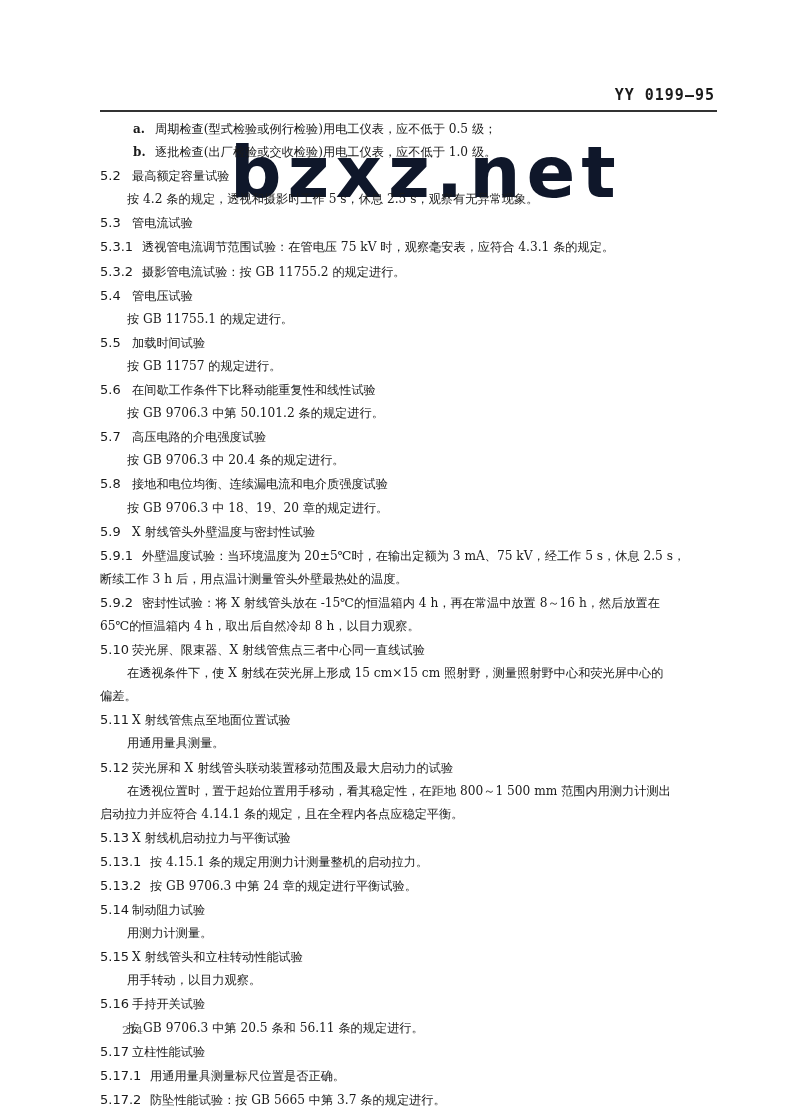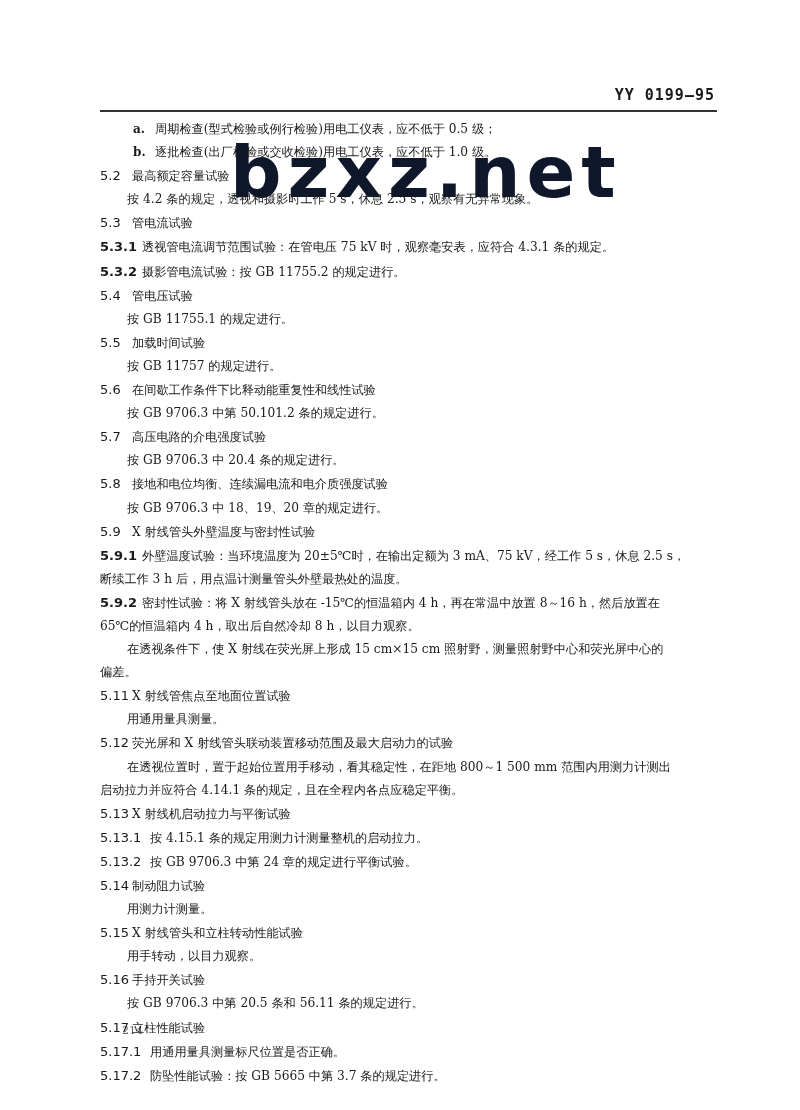--- a/index.html
+++ b/index.html
@@ -13,21 +13,21 @@
     }
     .rule { position: absolute; left: 100px; top: 110px; width: 617px; height: 2px; background: #333; }
     .watermark {
       position: absolute; left: 230px; top: 130px; font-family: "DejaVu Sans", "Liberation Sans", sans-serif;
       font-size: 72px; font-weight: bold; color: #0f172a; letter-spacing: 6px; z-index: 0; user-select: none;
     }
     .content { position: absolute; left: 100px; top: 118px; width: 620px; z-index: 1; }
     .line { font-size: 12.2px; line-height: 23.1px; white-space: nowrap; }
     .num { font-family: "DejaVu Sans", "Liberation Sans", sans-serif; font-size: 13px; display: inline-block; }
     .lv1 .num { min-width: 32px; }
-    .lv2 .num { min-width: 42px; font-weight: bold; }
+    .lv2 .num { min-width: 42px; }
     .lv3 .num { min-width: 50px; }
     .indent { padding-left: 27px; }
     .list-item { padding-left: 33px; }
     .list-item .num { min-width: 22px; font-family: "DejaVu Serif", serif; font-weight: bold; font-size: 12px; }
     .pagenum { position: absolute; left: 122px; top: 1024px; font-size: 11px; color: #666; }
   </style>
 </head>
 <body>
 
 <div class="watermark">bzxz.net</div>
@@ -50,20 +50,21 @@
     <div class="line indent"><span>按 GB 9706.3 中第 50.101.2 条的规定进行。</span></div>
     <div class="line lv1"><span class="num">5.7</span><span>高压电路的介电强度试验</span></div>
     <div class="line indent"><span>按 GB 9706.3 中 20.4 条的规定进行。</span></div>
     <div class="line lv1"><span class="num">5.8</span><span>接地和电位均衡、连续漏电流和电介质强度试验</span></div>
     <div class="line indent"><span>按 GB 9706.3 中 18、19、20 章的规定进行。</span></div>
     <div class="line lv1"><span class="num">5.9</span><span>X 射线管头外壁温度与密封性试验</span></div>
     <div class="line lv2"><span class="num">5.9.1</span><span>外壁温度试验：当环境温度为 20±5℃时，在输出定额为 3 mA、75 kV，经工作 5 s，休息 2.5 s，</span></div>
     <div class="line"><span>断续工作 3 h 后，用点温计测量管头外壁最热处的温度。</span></div>
     <div class="line lv2"><span class="num">5.9.2</span><span>密封性试验：将 X 射线管头放在 -15℃的恒温箱内 4 h，再在常温中放置 8～16 h，然后放置在</span></div>
     <div class="line"><span>65℃的恒温箱内 4 h，取出后自然冷却 8 h，以目力观察。</span></div>
+    <div class="line lv1"><span class="num">5.10</span><span>荧光屏、限束器、X 射线管焦点三者中心同一直线试验</span></div>
     <div class="line indent"><span>在透视条件下，使 X 射线在荧光屏上形成 15 cm×15 cm 照射野，测量照射野中心和荧光屏中心的</span></div>
     <div class="line"><span>偏差。</span></div>
     <div class="line lv1"><span class="num">5.11</span><span>X 射线管焦点至地面位置试验</span></div>
     <div class="line indent"><span>用通用量具测量。</span></div>
     <div class="line lv1"><span class="num">5.12</span><span>荧光屏和 X 射线管头联动装置移动范围及最大启动力的试验</span></div>
     <div class="line indent"><span>在透视位置时，置于起始位置用手移动，看其稳定性，在距地 800～1 500 mm 范围内用测力计测出</span></div>
     <div class="line"><span>启动拉力并应符合 4.14.1 条的规定，且在全程内各点应稳定平衡。</span></div>
     <div class="line lv1"><span class="num">5.13</span><span>X 射线机启动拉力与平衡试验</span></div>
     <div class="line lv3"><span class="num">5.13.1</span><span>按 4.15.1 条的规定用测力计测量整机的启动拉力。</span></div>
     <div class="line lv3"><span class="num">5.13.2</span><span>按 GB 9706.3 中第 24 章的规定进行平衡试验。</span></div>

